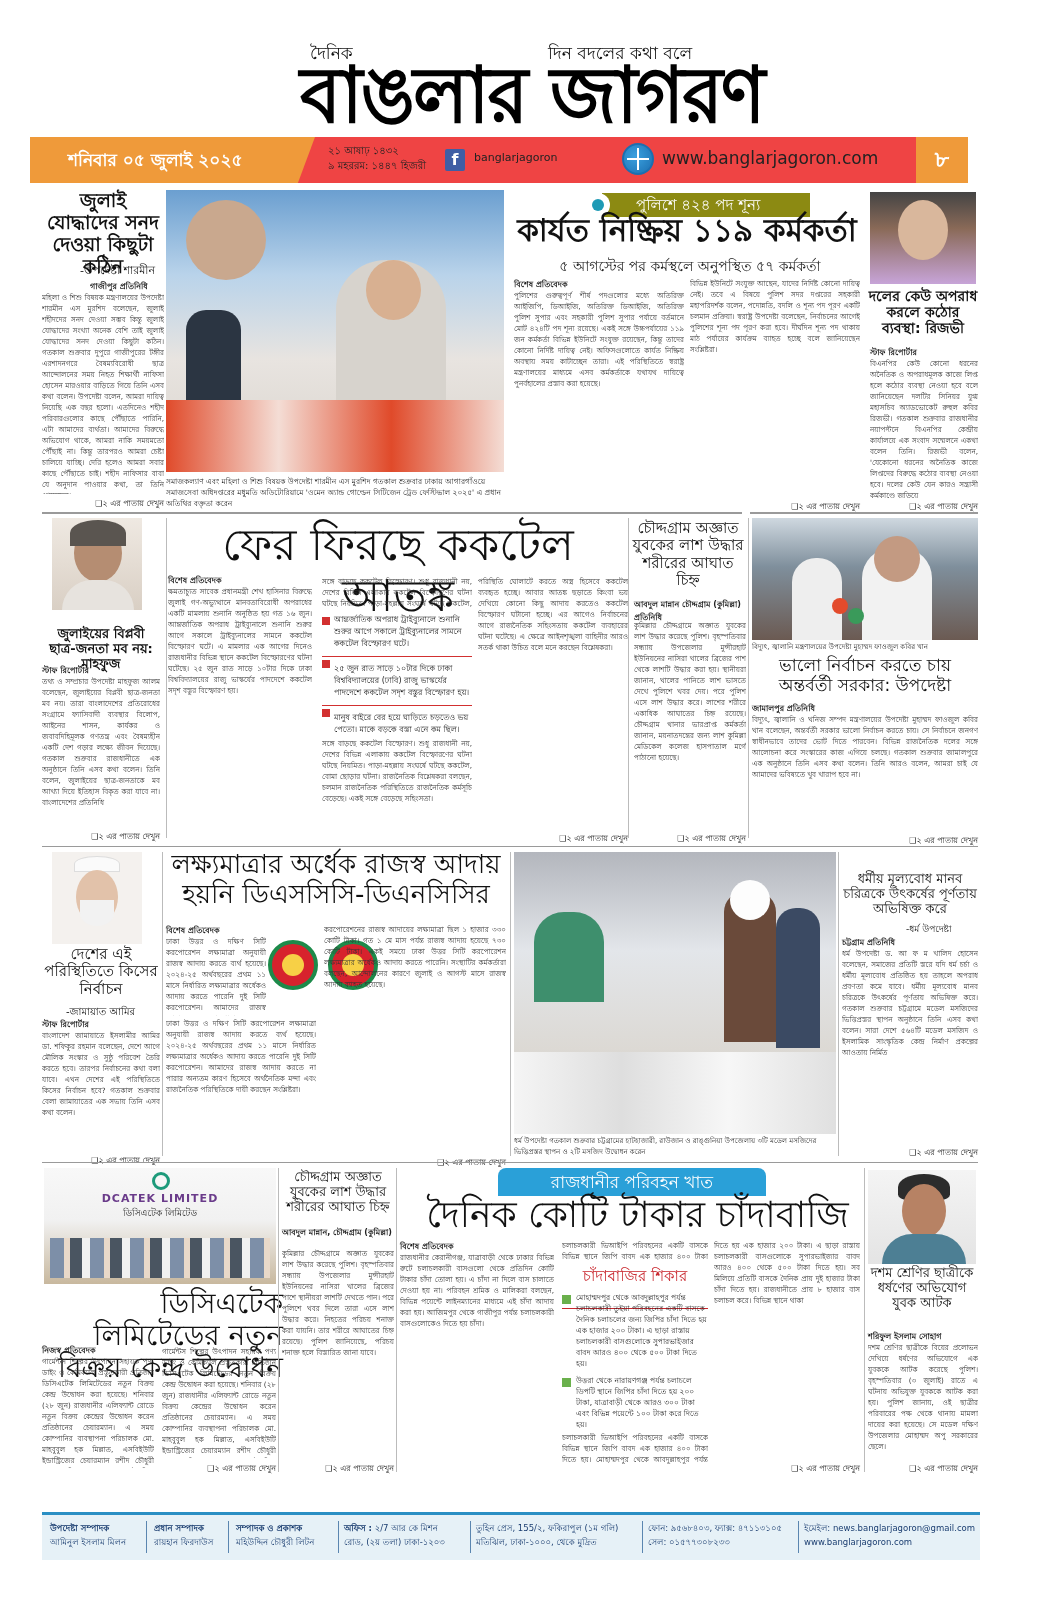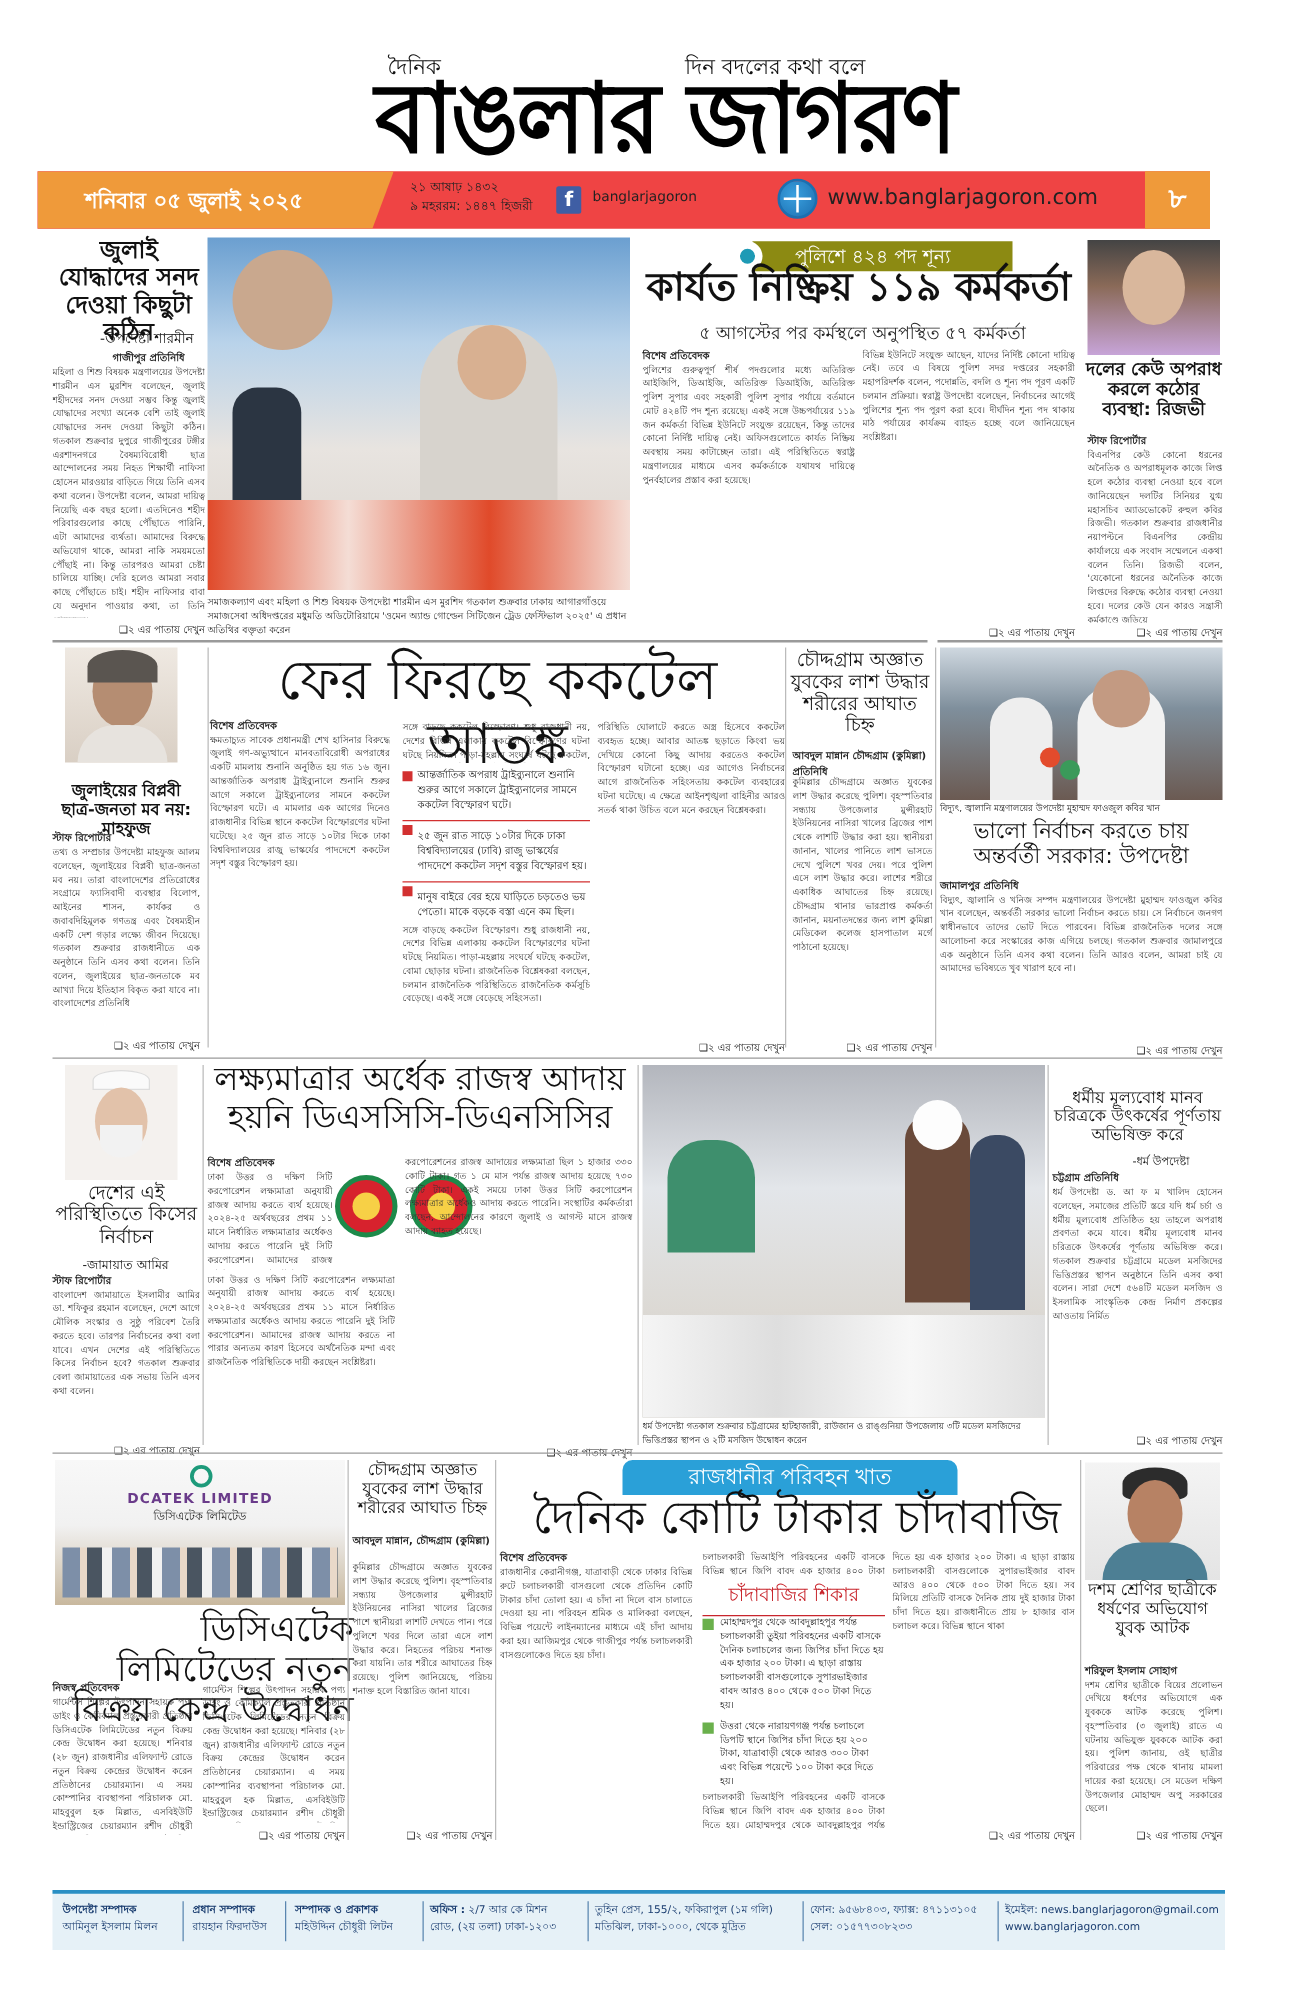--- a/index.html
+++ b/index.html
@@ -198,21 +198,21 @@
 <div class="abs headline" style="left:282px;top:1170px;width:112px;font-size:13px;font-weight:normal;">চৌদ্দগ্রাম অজ্ঞাত যুবকের লাশ উদ্ধার শরীরের আঘাত চিহ্ন</div>
 <div class="abs byline" style="left:282px;top:1226px;width:112px;">আবদুল মান্নান, চৌদ্দগ্রাম (কুমিল্লা)</div>
 <div class="abs body-text" style="left:282px;top:1248px;width:112px;height:212px;">কুমিল্লার চৌদ্দগ্রামে অজ্ঞাত যুবকের লাশ উদ্ধার করেছে পুলিশ। বৃহস্পতিবার সন্ধ্যায় উপজেলার মুন্সীরহাট ইউনিয়নের নাসিরা খালের ব্রিজের পাশে স্থানীয়রা লাশটি দেখতে পান। পরে পুলিশে খবর দিলে তারা এসে লাশ উদ্ধার করে। নিহতের পরিচয় শনাক্ত করা যায়নি। তার শরীরে আঘাতের চিহ্ন রয়েছে। পুলিশ জানিয়েছে, পরিচয় শনাক্ত হলে বিস্তারিত জানা যাবে।</div>
 <div class="abs more" style="left:282px;top:1462px;width:112px;">❑২ এর পাতায় দেখুন</div>
 
 <div class="abs bluebar" style="left:498px;top:1168px;width:268px;">রাজধানীর পরিবহন খাত</div>
 <div class="abs headline" style="left:396px;top:1194px;width:460px;font-size:36px;font-weight:normal;padding-left:23px;">দৈনিক কোটি টাকার চাঁদাবাজি</div>
 <div class="abs byline" style="left:400px;top:1240px;">বিশেষ প্রতিবেদক</div>
 <div class="abs body-text" style="left:400px;top:1252px;width:154px;height:212px;">রাজধানীর কেরানীগঞ্জ, যাত্রাবাড়ী থেকে ঢাকার বিভিন্ন রুটে চলাচলকারী বাসগুলো থেকে প্রতিদিন কোটি টাকার চাঁদা তোলা হয়। এ চাঁদা না দিলে বাস চালাতে দেওয়া হয় না। পরিবহন শ্রমিক ও মালিকরা বলছেন, বিভিন্ন পয়েন্টে লাইনম্যানের মাধ্যমে এই চাঁদা আদায় করা হয়। আজিমপুর থেকে গাজীপুর পর্যন্ত চলাচলকারী বাসগুলোকেও দিতে হয় চাঁদা।</div>
 <div class="abs body-text" style="left:562px;top:1240px;width:146px;height:22px;">চলাচলকারী ভিআইপি পরিবহনের একটি বাসকে বিভিন্ন স্থানে জিপি বাবদ এক হাজার ৪০০ টাকা দিতে হয়। মোহাম্মদপুর থেকে আবদুল্লাহপুর পর্যন্ত চলাচলকারী তুইয়া পরিবহনের একটি বাসকে দৈনিক চলাচলের জন্য জিপির চাঁদা দিতে হয়।</div>
-<div class="abs" style="left:562px;top:1264px;width:146px;text-align:center;font-size:15px;color:#c8252c;border-bottom:1px solid #c8252c;padding-bottom:3px;">চাঁদাবাজির শিকার</div>
+<div class="abs" style="left:562px;top:1264px;width:146px;text-align:center;font-size:15px;color:#c8252c;border-bottom:1px solid #c8252c;padding-bottom:19px;">চাঁদাবাজির শিকার</div>
 <div class="abs" style="left:562px;top:1292px;width:146px;">
   <div class="greenbox-item" style="margin-bottom:6px;">মোহাম্মদপুর থেকে আবদুল্লাহপুর পর্যন্ত চলাচলকারী তুইয়া পরিবহনের একটি বাসকে দৈনিক চলাচলের জন্য জিপির চাঁদা দিতে হয় এক হাজার ২০০ টাকা। এ ছাড়া রাস্তায় চলাচলকারী বাসগুলোকে সুপারভাইজার বাবদ আরও ৪০০ থেকে ৫০০ টাকা দিতে হয়।</div>
   <div class="greenbox-item">উত্তরা থেকে নারায়ণগঞ্জ পর্যন্ত চলাচলে ডিপটি স্থানে জিপির চাঁদা দিতে হয় ২০০ টাকা, যাত্রাবাড়ী থেকে আরও ৩০০ টাকা এবং বিভিন্ন পয়েন্টে ১০০ টাকা করে দিতে হয়।</div>
 </div>
 <div class="abs body-text" style="left:562px;top:1432px;width:146px;height:32px;">চলাচলকারী ভিআইপি পরিবহনের একটি বাসকে বিভিন্ন স্থানে জিপি বাবদ এক হাজার ৪০০ টাকা দিতে হয়। মোহাম্মদপুর থেকে আবদুল্লাহপুর পর্যন্ত চলাচলকারী তুইয়া পরিবহনের একটি বাসকে দৈনিক চলাচলের জন্য জিপির চাঁদা দিতে হয়।</div>
 <div class="abs body-text" style="left:714px;top:1240px;width:146px;height:220px;">দিতে হয় এক হাজার ২০০ টাকা। এ ছাড়া রাস্তায় চলাচলকারী বাসগুলোকে সুপারভাইজার বাবদ আরও ৪০০ থেকে ৫০০ টাকা দিতে হয়। সব মিলিয়ে প্রতিটি বাসকে দৈনিক প্রায় দুই হাজার টাকা চাঁদা দিতে হয়। রাজধানীতে প্রায় ৮ হাজার বাস চলাচল করে। বিভিন্ন স্থানে থাকা</div>
 <div class="abs more" style="left:714px;top:1462px;width:146px;">❑২ এর পাতায় দেখুন</div>
 
 <div class="abs photo" style="left:868px;top:1170px;width:108px;height:94px;background:linear-gradient(180deg,#f4f4f4,#e4e4e4);">
   <div style="position:absolute;left:30px;top:4px;width:52px;height:26px;border-radius:50% 50% 20% 20%;background:#2c2c2c;"></div>

